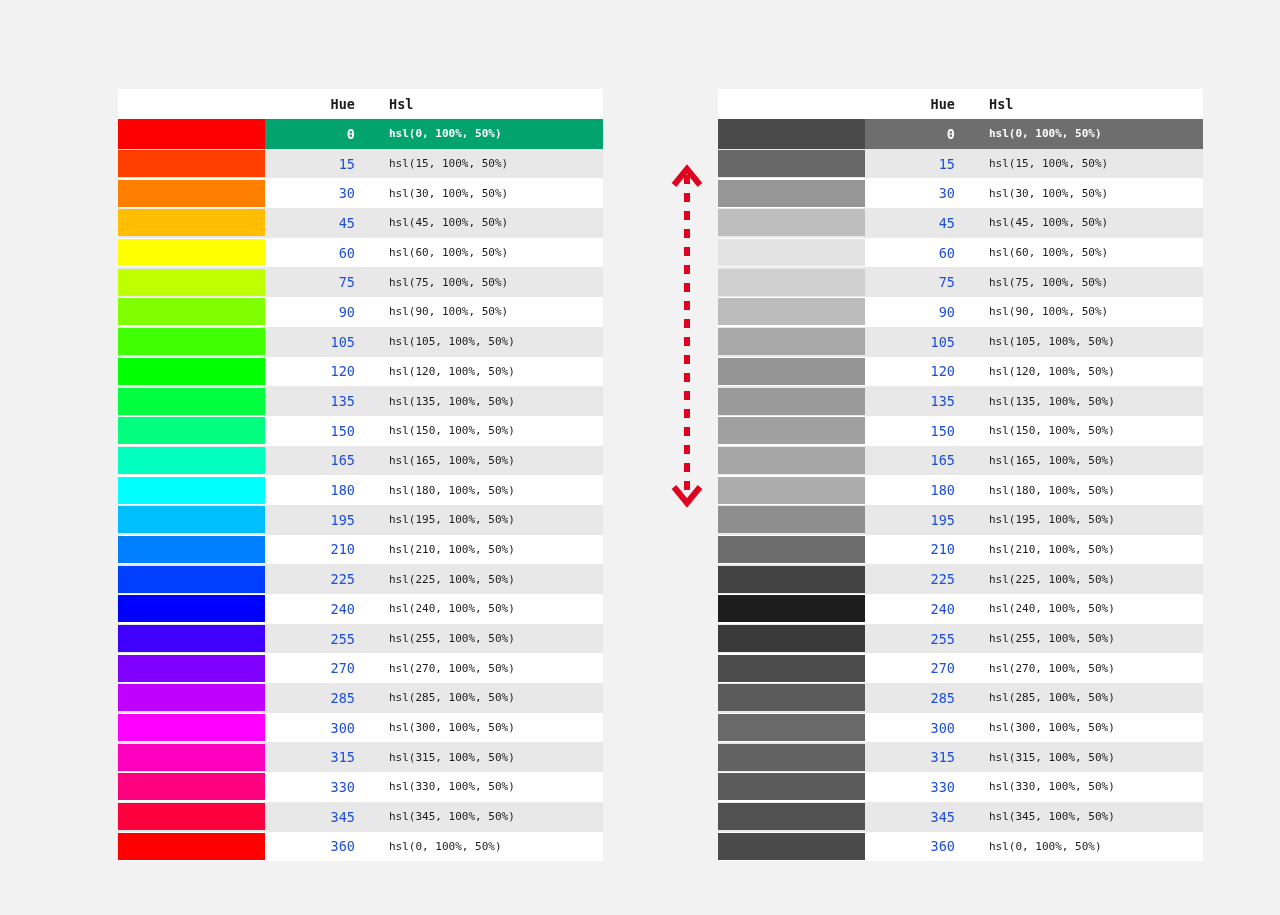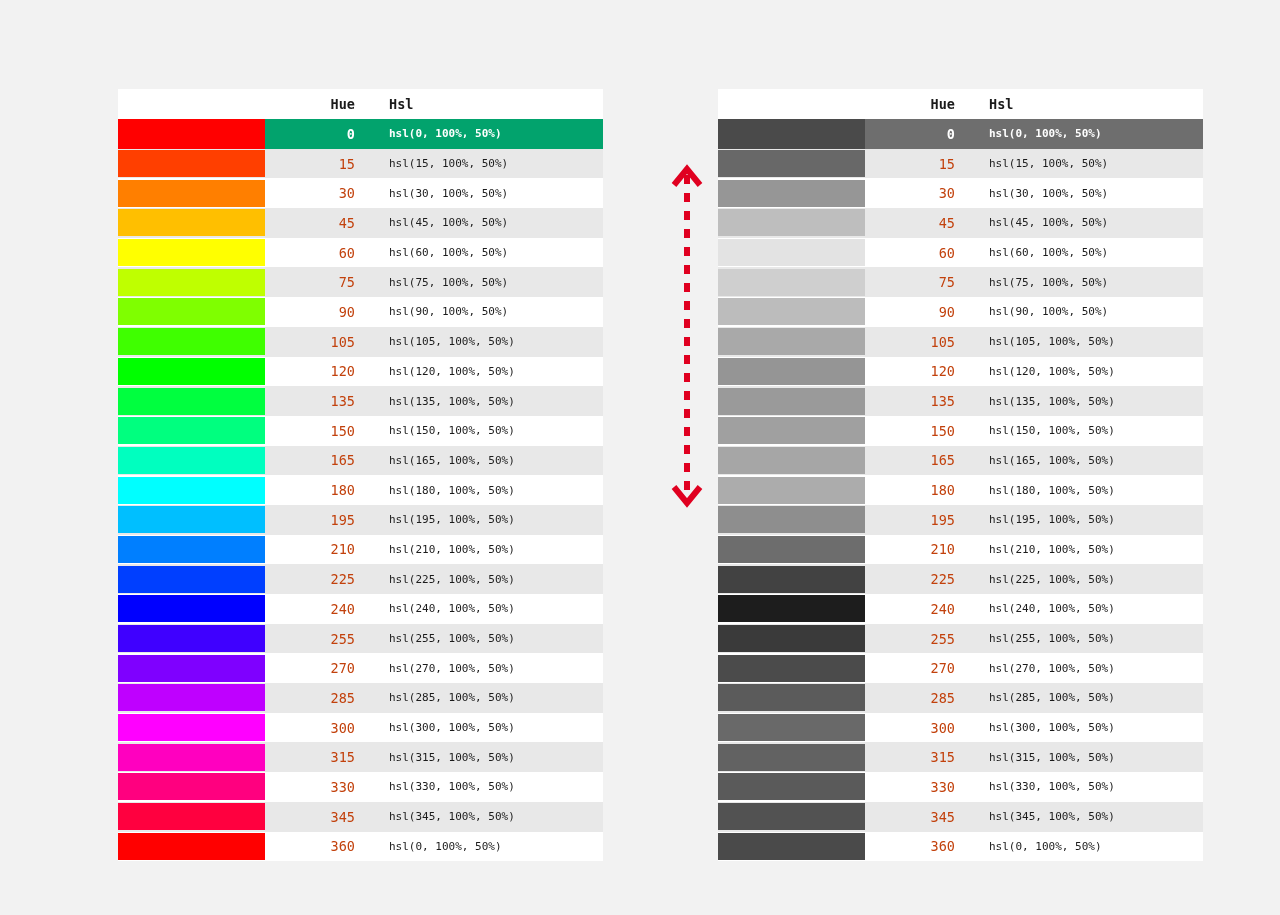--- a/index.html
+++ b/index.html
@@ -58,21 +58,21 @@
   tbody tr td { padding: 0; vertical-align: middle; }
 
   tbody tr.stripe-odd  td.cell-hue,
   tbody tr.stripe-odd  td.cell-hsl { background: #ffffff; }
   tbody tr.stripe-even td.cell-hue,
   tbody tr.stripe-even td.cell-hsl { background: #e8e8e8; }
 
   td.cell-hue {
     text-align: right;
     padding-right: 12px;
-    color: #c2410c;
+    color: #1d4ed8;
     font-size: 13.5px;
   }
   td.cell-hsl {
     text-align: left;
     padding-left: 22px;
     color: #1b1b1b;
     font-size: 11px;
   }
 
   

